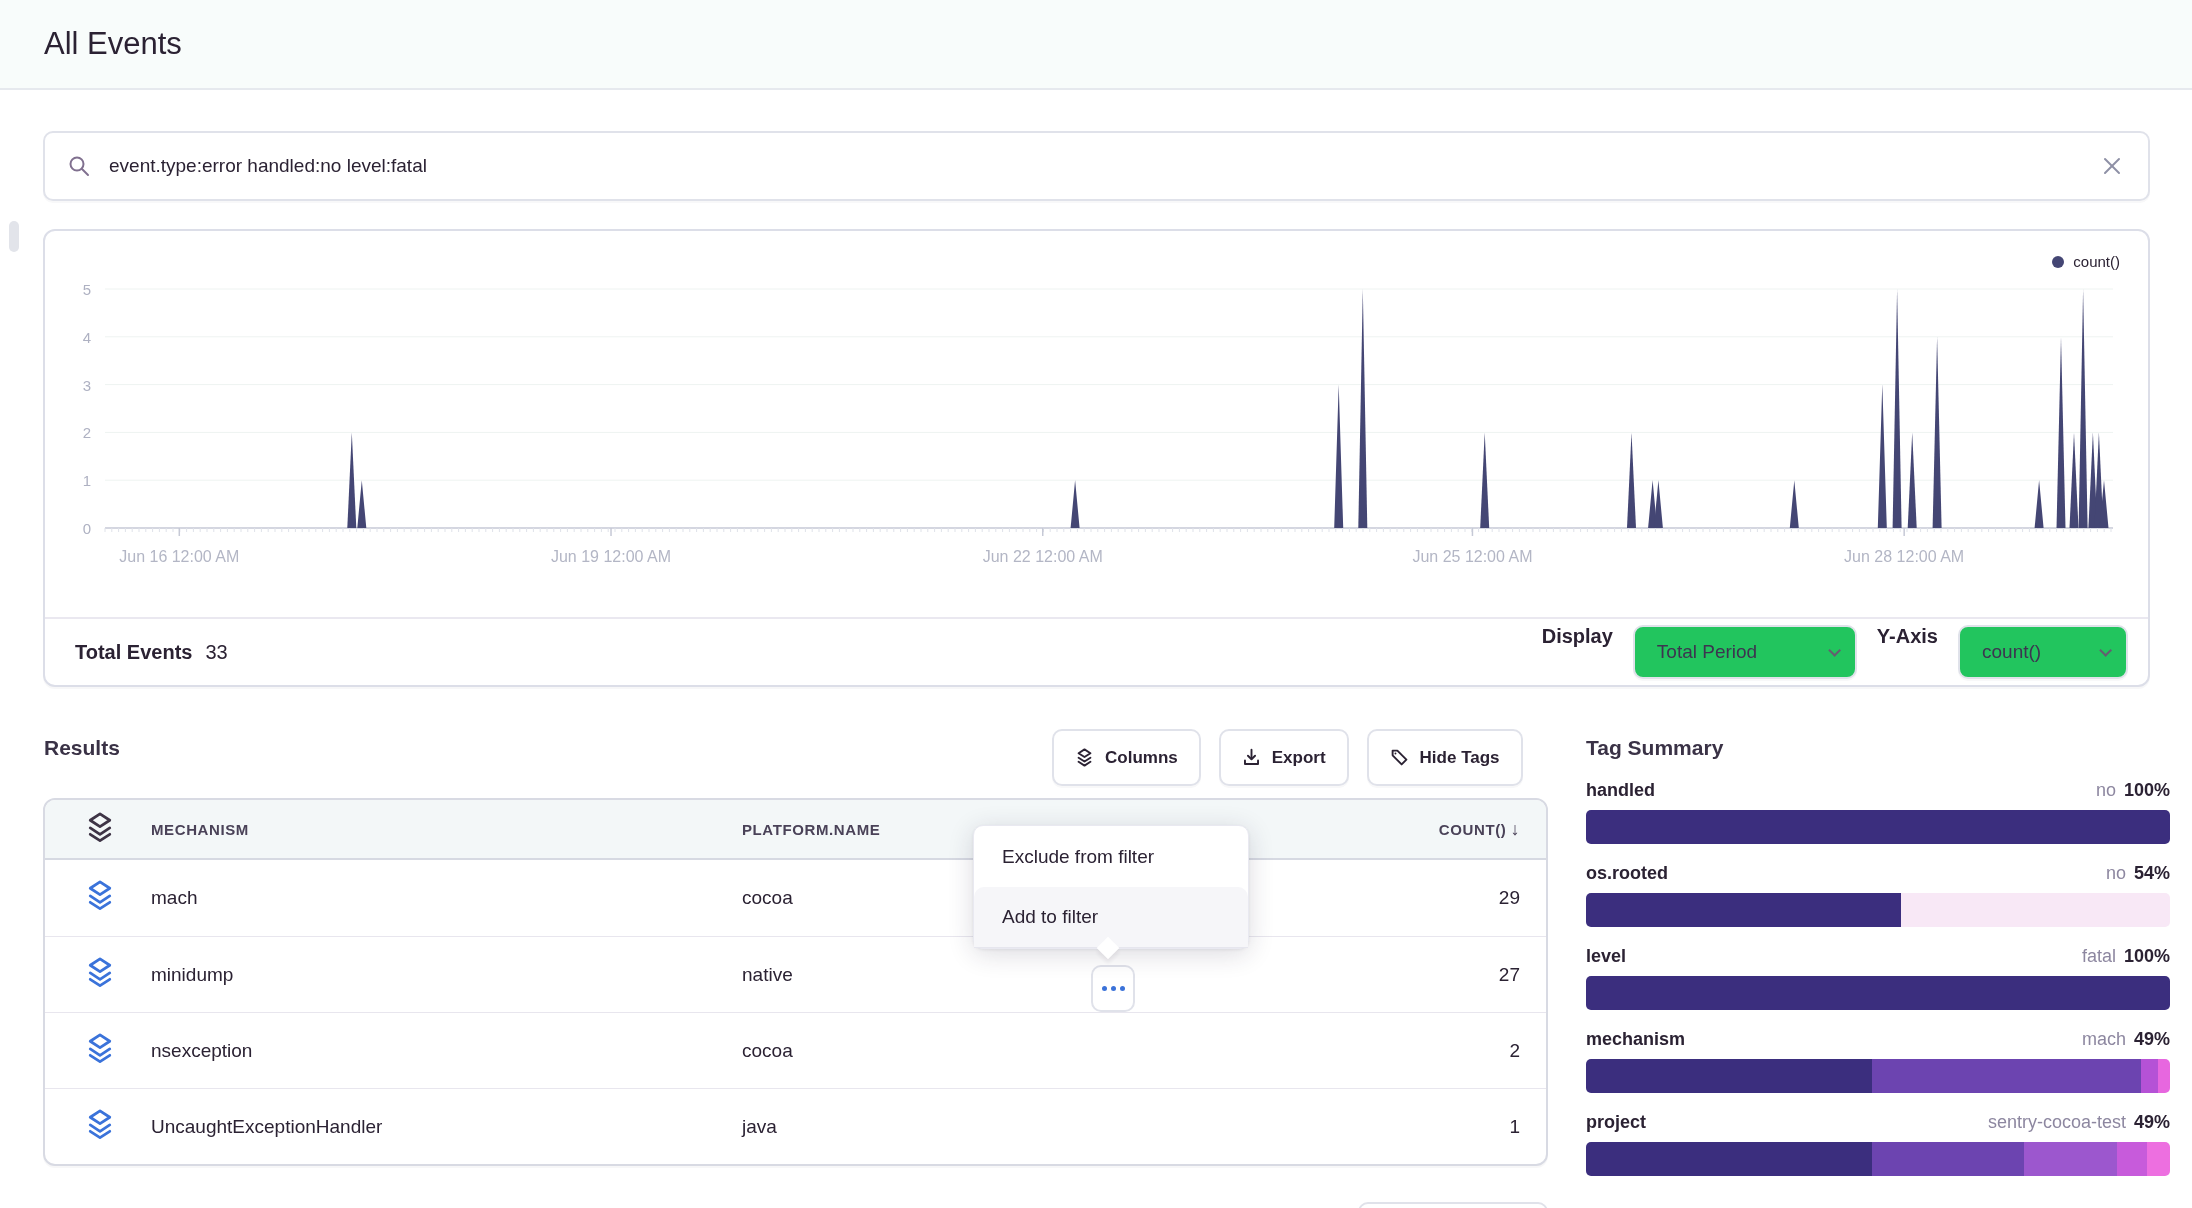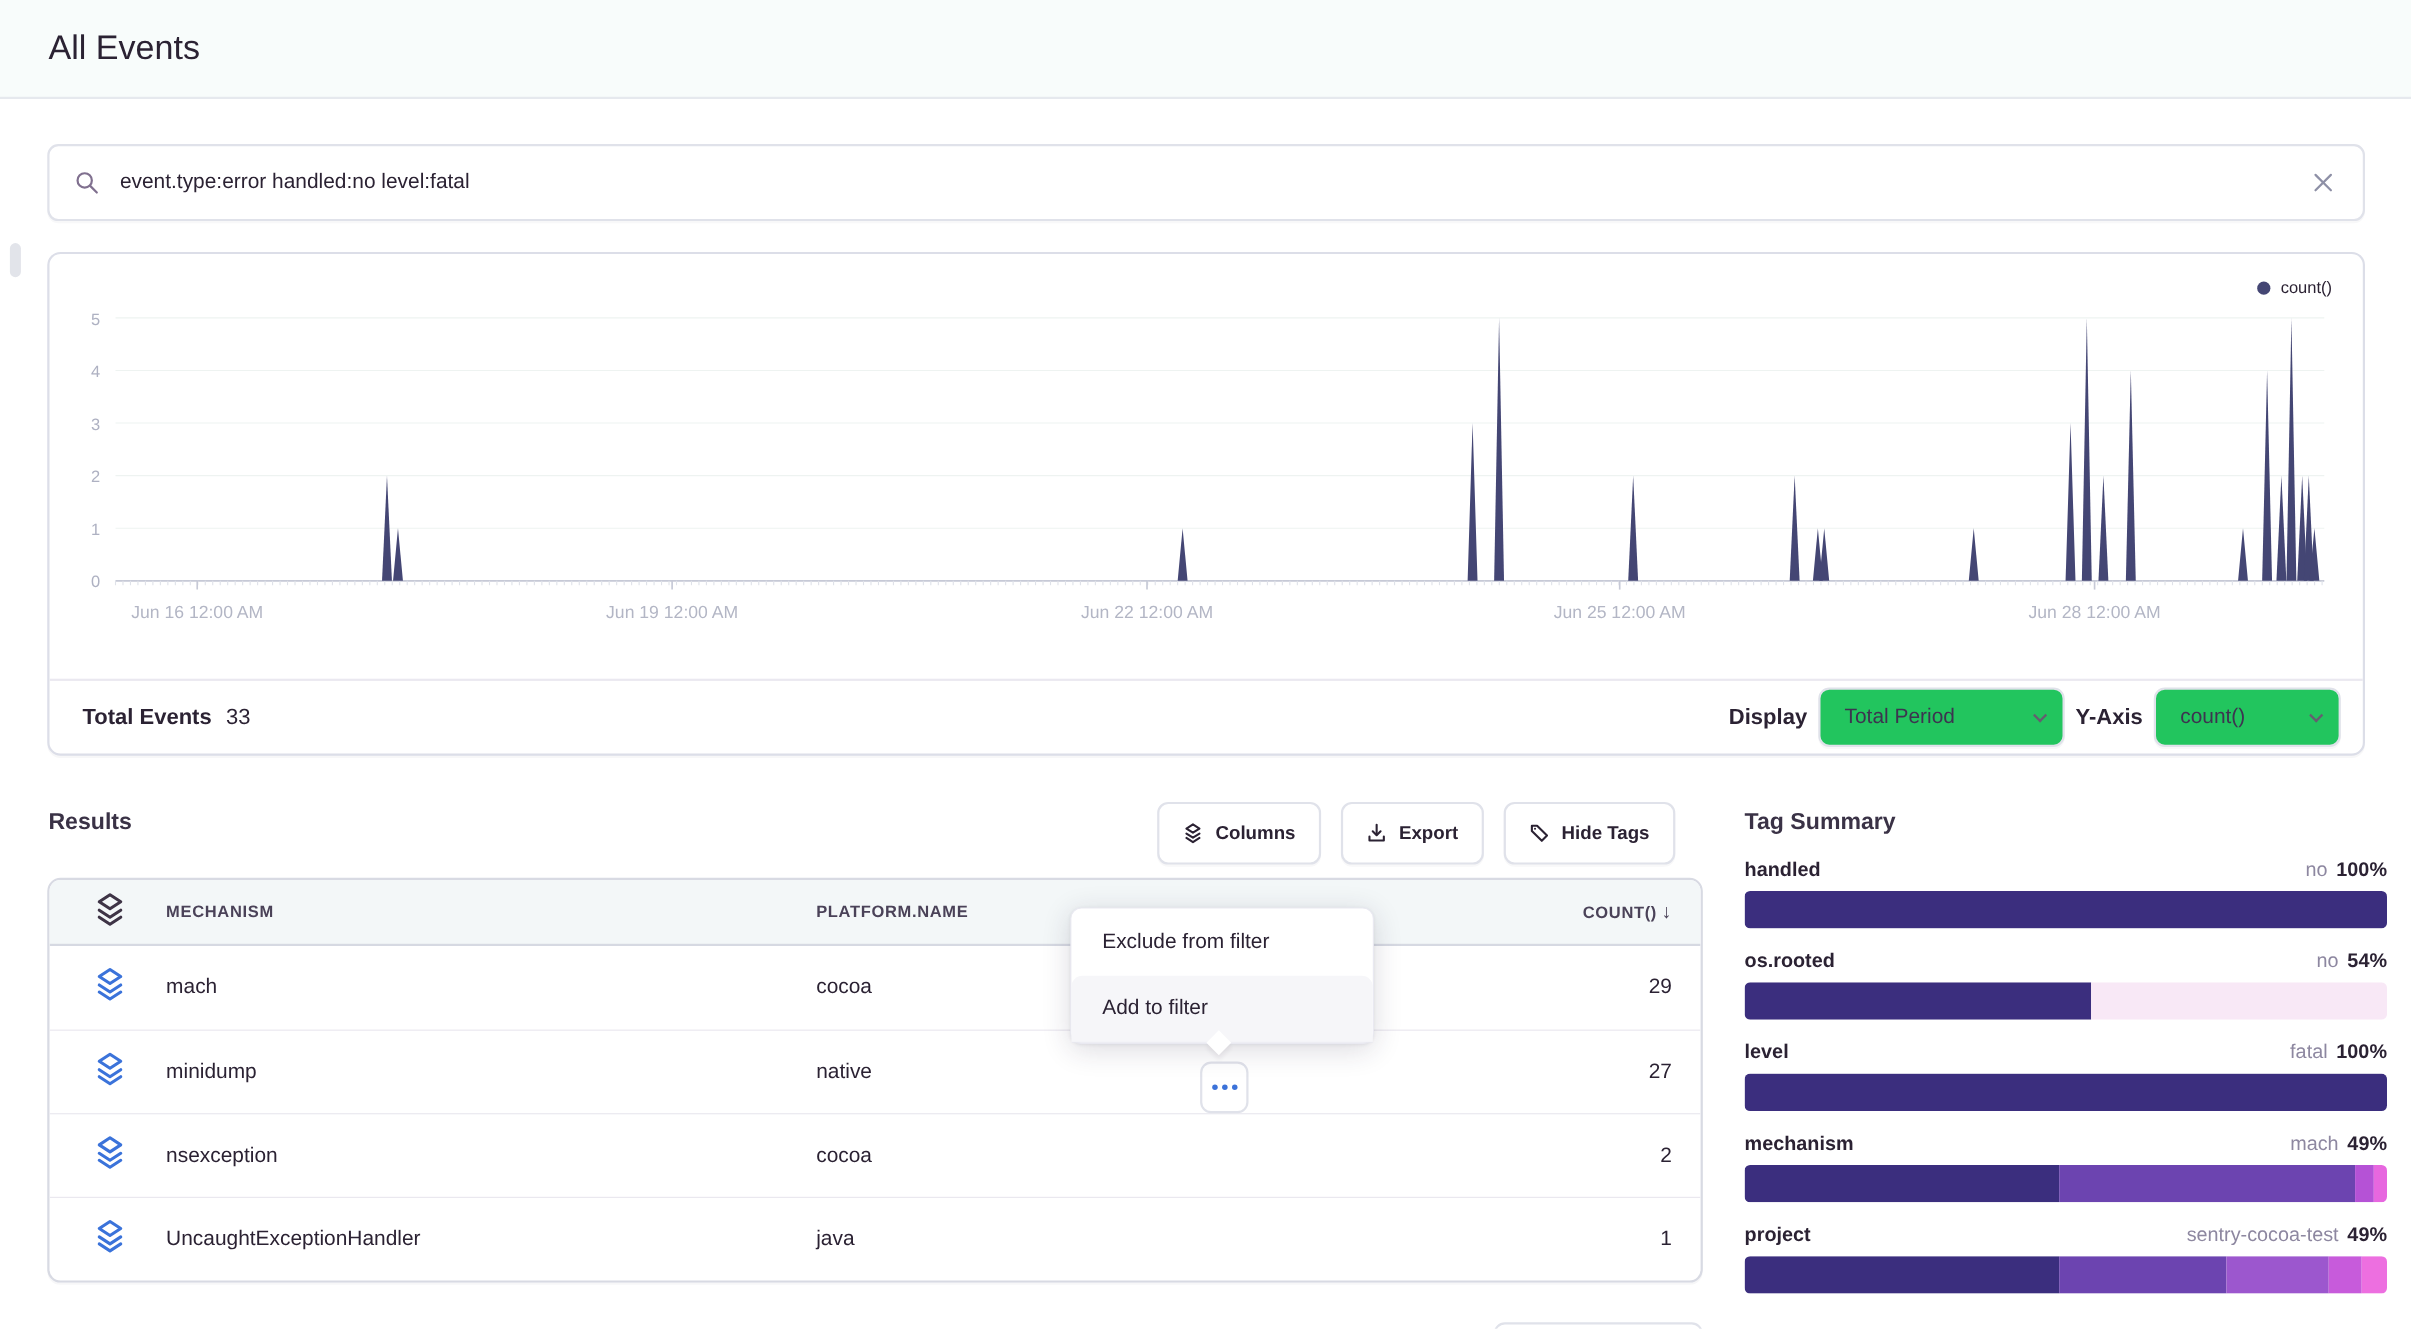--- a/index.html
+++ b/index.html
@@ -28,21 +28,21 @@
                border:2px solid #dcdee8;border-radius:12px;box-shadow:0 2px 0 rgba(45,40,70,.04);}
   .legend{position:absolute;top:22px;right:28px;display:flex;align-items:center;gap:9px;
           font-size:15px;color:#2b2233;z-index:2;}
   .legend-dot{width:12px;height:12px;border-radius:50%;}
   svg.chart{position:absolute;left:0;top:0;}
   .chart-footer{position:absolute;left:0;right:0;bottom:0;height:68px;border-top:2px solid #eae8f0;
                 display:flex;align-items:center;justify-content:space-between;padding:0 20px 0 30px;}
   .cf-left{display:flex;align-items:baseline;gap:13px;font-size:20px;}
   .cf-left .lbl{font-weight:700;color:#2b2233;}
   .cf-left .val{color:#2b2233;}
-  .cf-right{display:flex;align-items:center;gap:10px;font-size:20px;}
+  .cf-right{display:flex;align-items:flex-start;gap:20px;font-size:20px;}
   .cf-right .lbl{font-weight:700;color:#2b2233;}
   .dropdown{height:54px;background:#22c55e;border:2px solid #e0e2ea;border-radius:10px;display:flex;
             align-items:center;justify-content:space-between;padding:0 18px 0 22px;font-size:19px;
             color:#3d3450;box-shadow:0 2px 0 rgba(45,40,70,.03);cursor:pointer;}
   .dd-display{width:224px;}
   .dd-yaxis{width:170px;}
   .chev{width:9px;height:9px;border-right:2px solid #655e70;border-bottom:2px solid #655e70;
         transform:rotate(45deg) translateY(-3px);flex:0 0 auto;}
 
   

